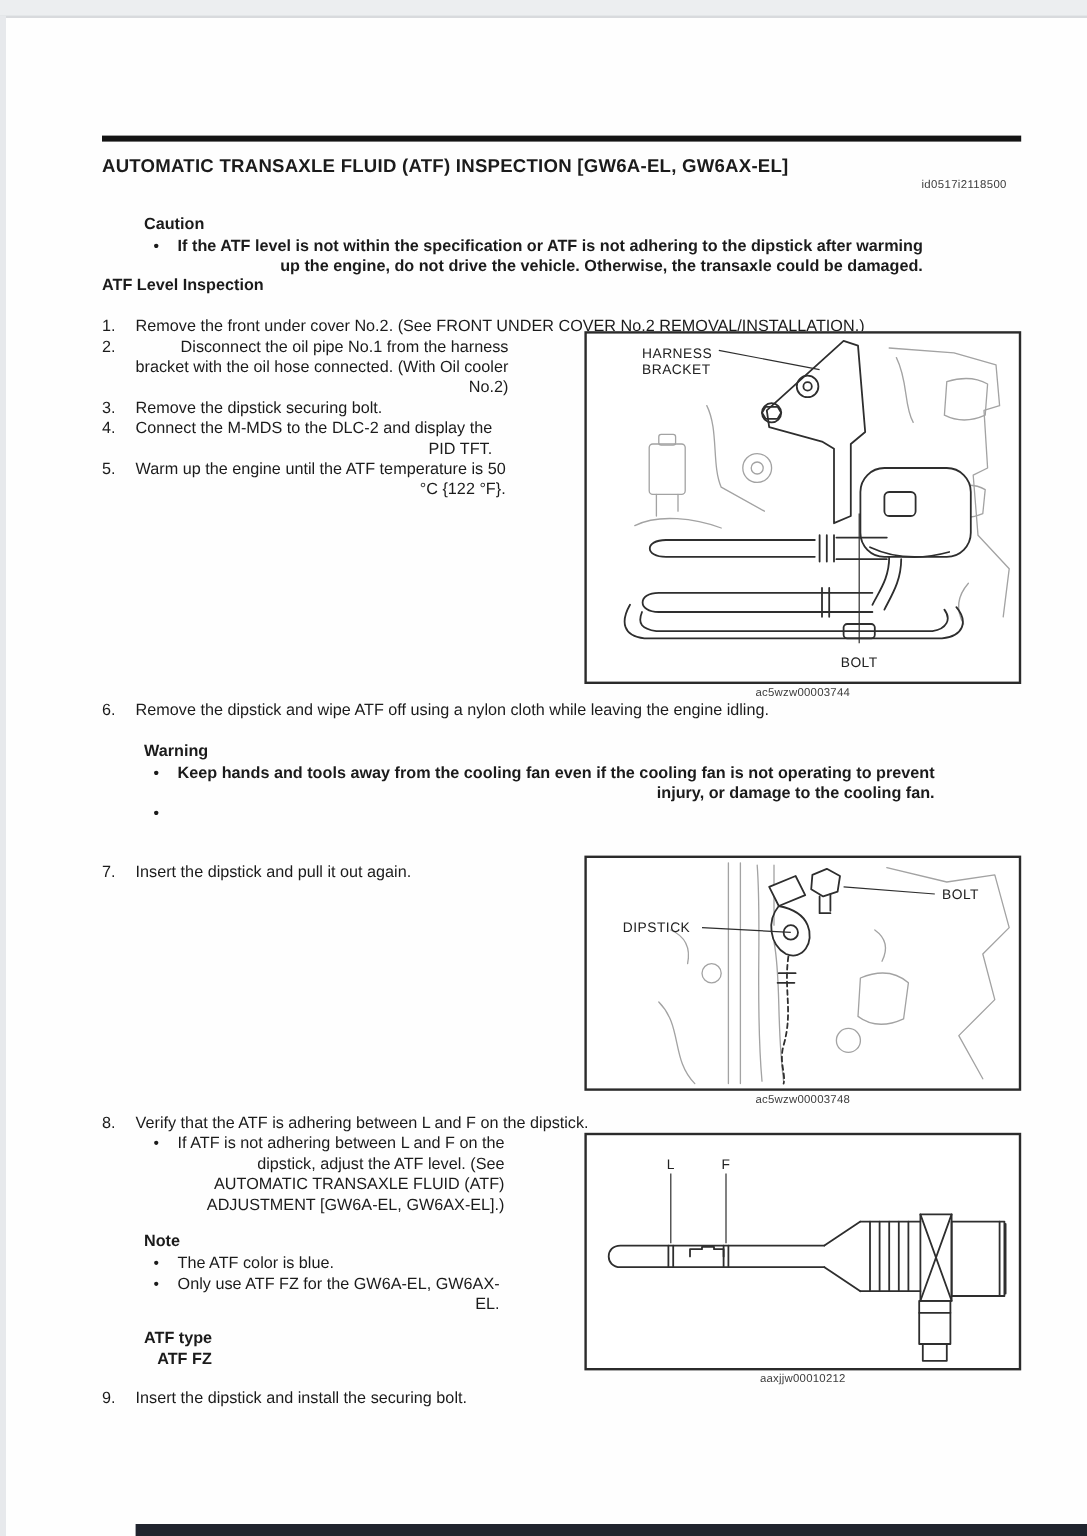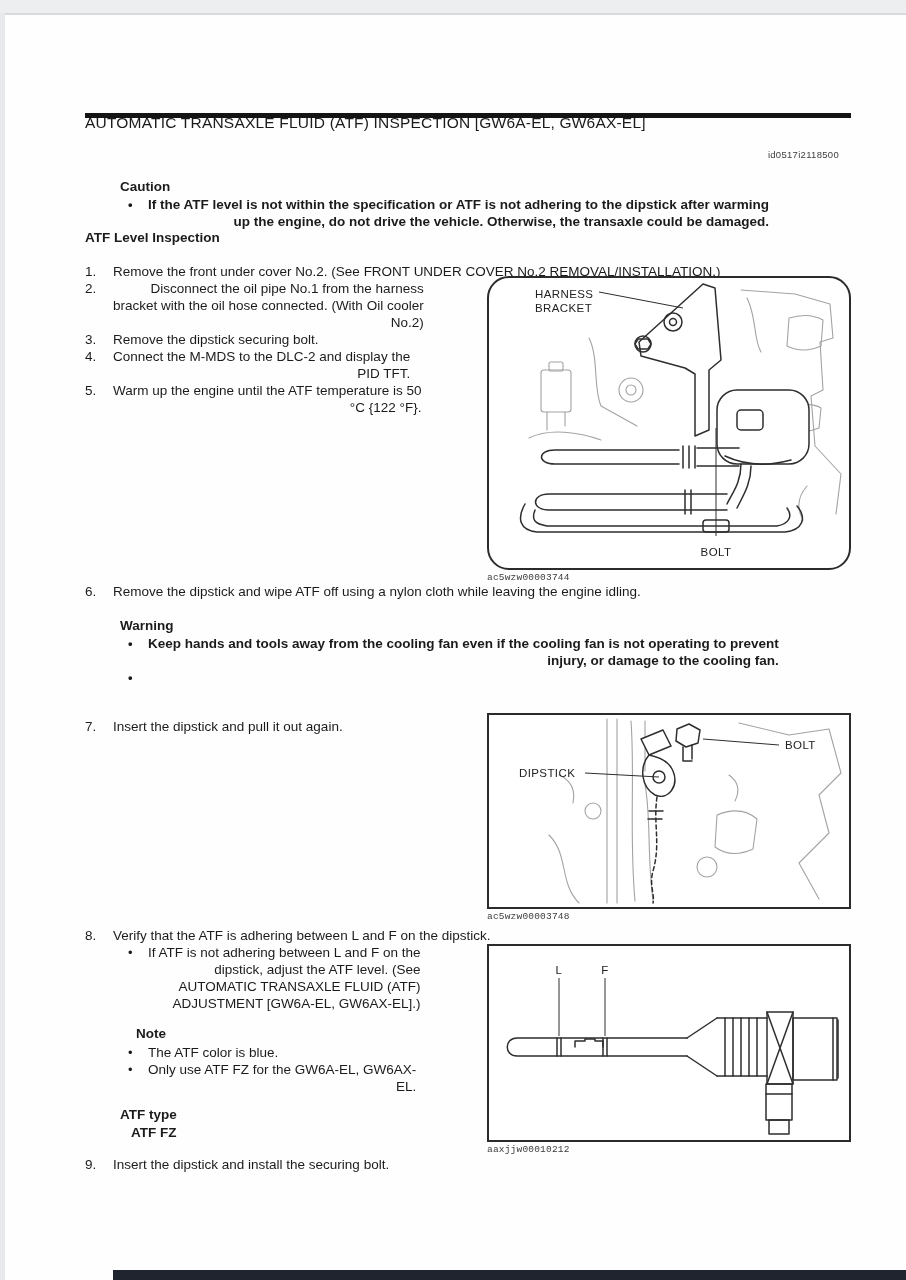--- a/index.html
+++ b/index.html
@@ -4,21 +4,21 @@
 <style>
   html,body{margin:0;padding:0;background:#fff;}
   .page{
     position:relative;width:906px;height:1280px;background:#fefefe;overflow:hidden;
     font-family:"Liberation Sans", sans-serif;color:#1b1b1b;
   }
   .top-edge{position:absolute;left:0;top:0;width:906px;height:13px;background:#eceef0;border-bottom:2px solid #d8dadd;}
   .left-edge{position:absolute;left:0;top:13px;width:5px;height:1267px;background:#e7e9ec;}
   .bottom-bar{position:absolute;left:113px;top:1270px;width:793px;height:10px;background:#20242e;}
   .rule{position:absolute;left:85px;top:113px;width:766px;height:5px;background:#141414;}
-  .title{position:absolute;left:85px;top:114px;margin:0;font-size:15.5px;font-weight:normal;letter-spacing:.2px;white-space:pre;}
+  .title{position:absolute;left:85px;top:130px;margin:0;font-size:15.5px;font-weight:bold;letter-spacing:.2px;white-space:pre;}
   .docid{position:absolute;left:73px;top:149px;width:766px;text-align:right;font-size:9.5px;color:#3c3c3c;letter-spacing:.3px;}
   .body-text{font-size:13.5px;line-height:17px;}
   .bold{font-weight:bold;}
   .pre{white-space:pre;text-align:right;}
   .abs{position:absolute;}
   .h-sub{position:absolute;font-size:13.5px;font-weight:bold;}
   .step{display:flex;}
   .step .num{flex:none;width:28px;}
   .brow{display:flex;}
   .brow .b{flex:none;width:20px;font-size:13px;}
@@ -29,32 +29,32 @@
   .step1{left:85px;top:263px;width:805px;}
   .steps25{left:85px;top:280px;width:405px;}
   .fig1{left:487px;top:276px;}
   .step6{left:85px;top:583px;width:805px;}
   .warn-h{left:120px;top:618px;}
   .warn-b{left:128px;top:635px;width:762px;}
   .step7{left:85px;top:718px;width:420px;}
   .fig2{left:487px;top:713px;}
   .step8{left:85px;top:927px;width:482px;}
   .step8 .sub{margin-left:43px;margin-top:0;width:420px;}
-  .note-h{left:136px;top:1026px;}
+  .note-h{left:120px;top:1026px;}
   .note-b{left:128px;top:1044px;width:390px;}
   .atft-h{left:120px;top:1107px;}
   .atft-v{left:131px;top:1125px;font-size:13.5px;font-weight:bold;position:absolute;}
   .step9{left:85px;top:1156px;width:520px;}
   
   .figure .frame{width:360px;height:0;border:2px solid #2b2b2b;background:#fff;}
-  .fig1 .frame{height:290px;border-radius:22px;}
+  .fig1 .frame{height:290px;}
   .fig2 .frame{height:192px;}
   .fig3{left:487px;top:944px;position:absolute;}
   .fig3 .frame{height:194px;}
-  .figure .code{width:364px;text-align:left;font-size:9.5px;color:#3c3c3c;margin-top:2px;letter-spacing:.2px;font-family:Liberation Mono, monospace;}
+  .figure .code{width:364px;text-align:center;font-size:9.5px;color:#3c3c3c;margin-top:2px;letter-spacing:.2px;}
   svg{display:block;}
   .lineart{stroke:#2e2e2e;stroke-width:1.5;fill:none;stroke-linecap:round;stroke-linejoin:round;}
   .lineart-f{stroke:#2e2e2e;stroke-width:1.5;fill:#ffffff;stroke-linejoin:round;}
   .ghost{stroke:#a3a3a3;stroke-width:1.1;fill:none;stroke-linecap:round;stroke-linejoin:round;}
   .figtext{font-family:"Liberation Sans",sans-serif;font-size:11.5px;fill:#222;letter-spacing:.4px;}
   .thin{stroke:#2e2e2e;stroke-width:1;fill:none;}
 </style>
 </head>
 <body>
 

